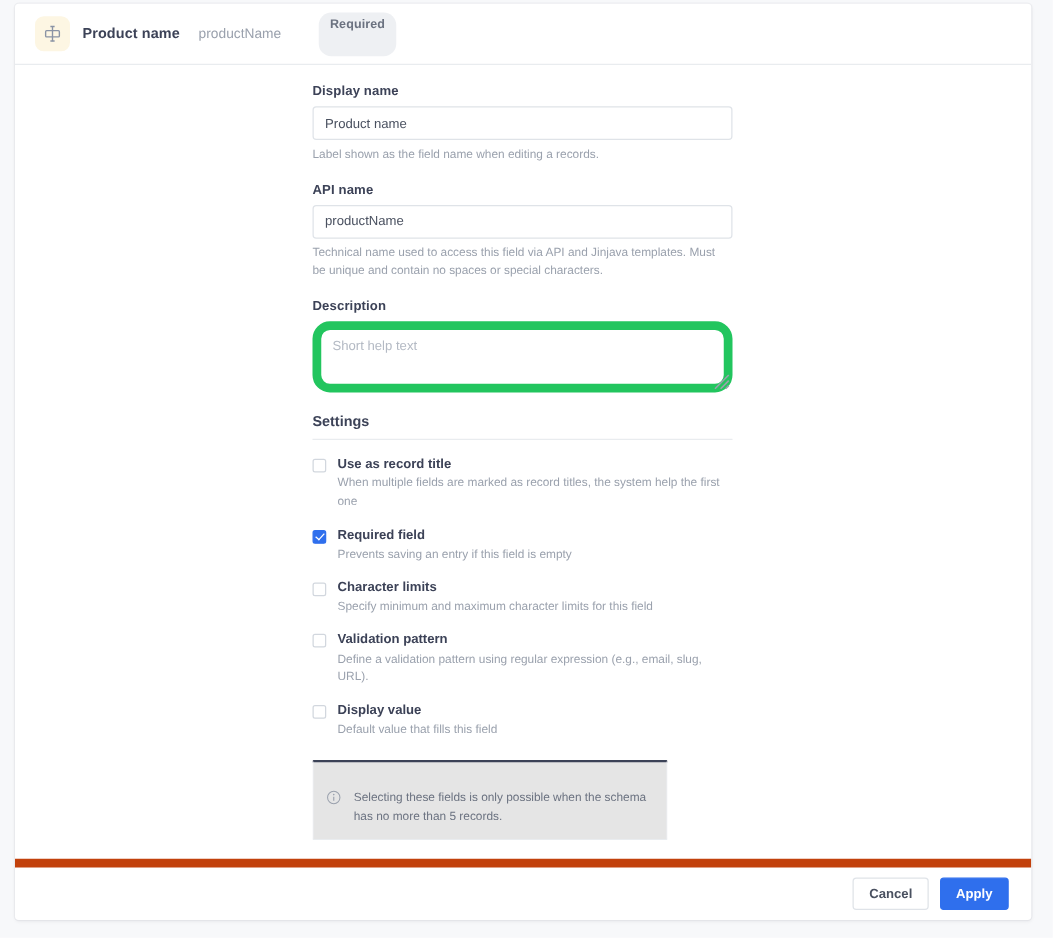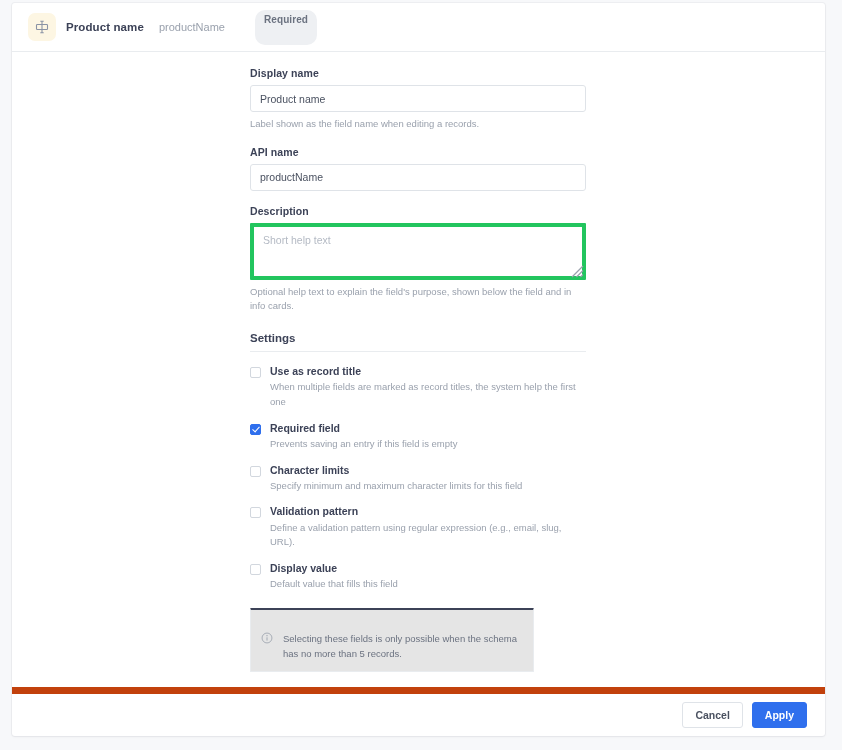--- a/index.html
+++ b/index.html
@@ -101,22 +101,22 @@
     color: #9aa1ad;
     line-height: 1.55;
     margin-top: 5px;
     width: 334px;
   }
   .field-group { margin-bottom: 14px; }
 
   .textarea {
     width: 336px;
     height: 57px;
-    border: 4px solid #22c55e;
-    border-radius: 1px;
+    border: 7px solid #22c55e;
+    border-radius: 14px;
     padding: 7px 9px;
     font-size: 10.5px;
     color: #4a5160;
     font-family: "Liberation Sans", sans-serif;
     resize: none;
     outline: none;
     display: block;
     position: relative;
   }
   .textarea::placeholder { color: #b4bac4; }
@@ -261,33 +261,33 @@
 
       <div class="field-group">
         <div class="field-label">Display name</div>
         <input class="text-input" type="text" value="Product name" style="">
         <div class="helper">Label shown as the field name when editing a records.</div>
       </div>
 
       <div class="field-group">
         <div class="field-label">API name</div>
         <input class="text-input" type="text" value="productName" style="">
+        <div class="helper">Technical name used to access this field via API and Jinjava templates. Must be unique and contain no spaces or special characters.</div>
       </div>
 
       <div class="field-group">
         <div class="field-label">Description</div>
         <div class="ta-wrap">
           <textarea class="textarea" placeholder="Short help text" style=""></textarea>
           <svg class="resize-grip" viewBox="0 0 16 16">
             <line x1="15" y1="4" x2="4" y2="15" stroke="#9aa1ad" stroke-width="1.3"></line>
             <line x1="15" y1="8.5" x2="8.5" y2="15" stroke="#9aa1ad" stroke-width="1.3"></line>
             <line x1="15" y1="12.5" x2="12.5" y2="15" stroke="#9aa1ad" stroke-width="1.3"></line>
           </svg>
         </div>
-        <div class="helper">Optional help text to explain the field's purpose, shown below the field and in info cards.</div>
       </div>
 
       <div class="section-title">Settings</div>
       <div class="section-rule"></div>
 
       <div>
         <div class="opt-row">
           <div class="cbx"></div>
           <div class="opt-text">
             <div class="opt-title">Use as record title</div>

